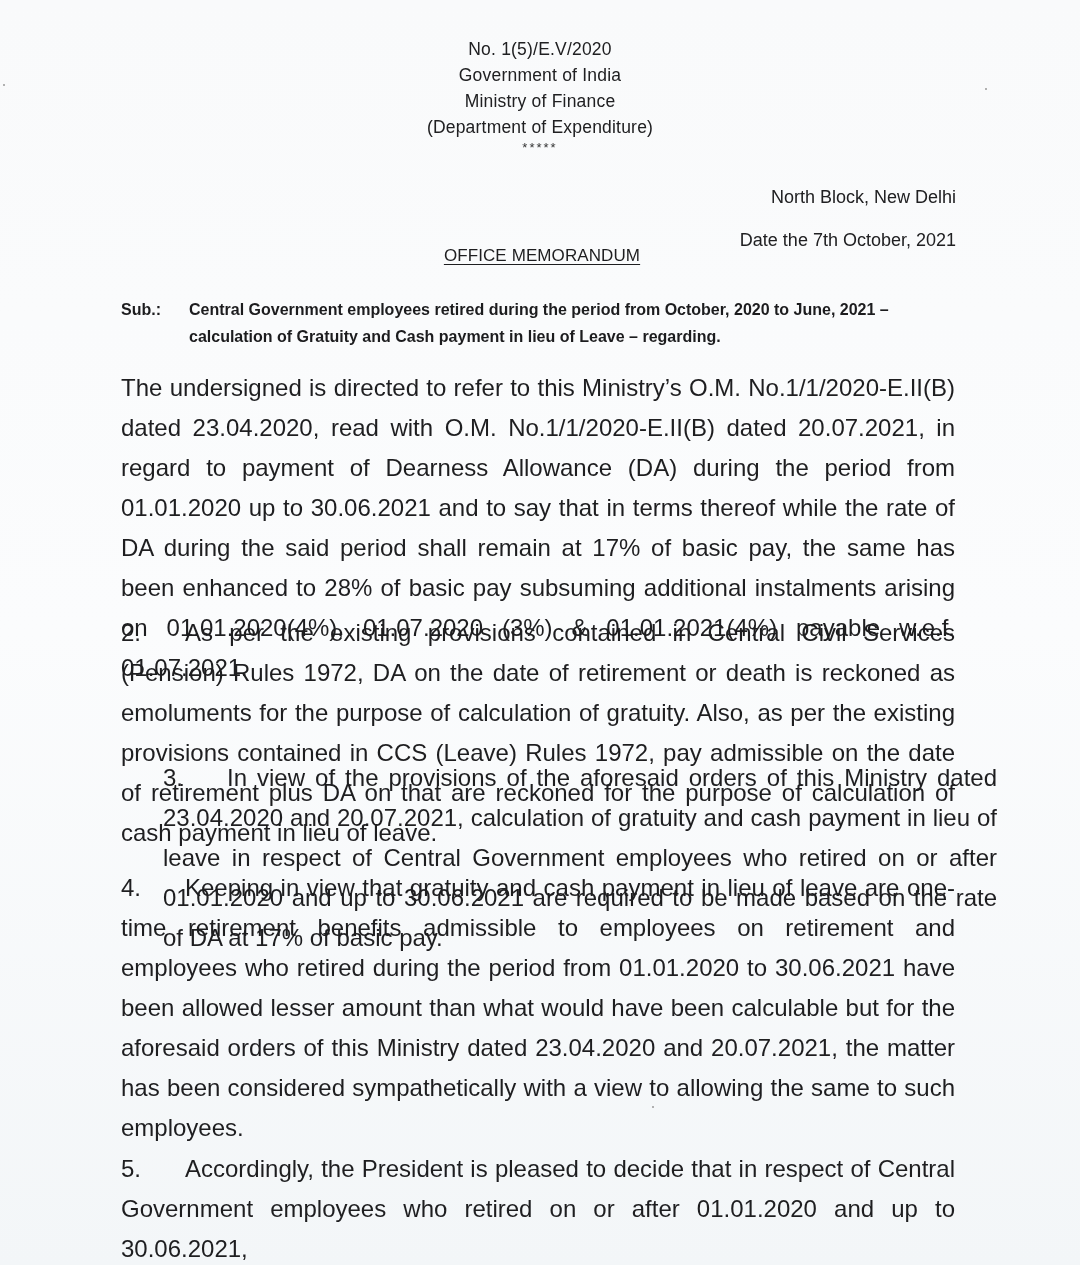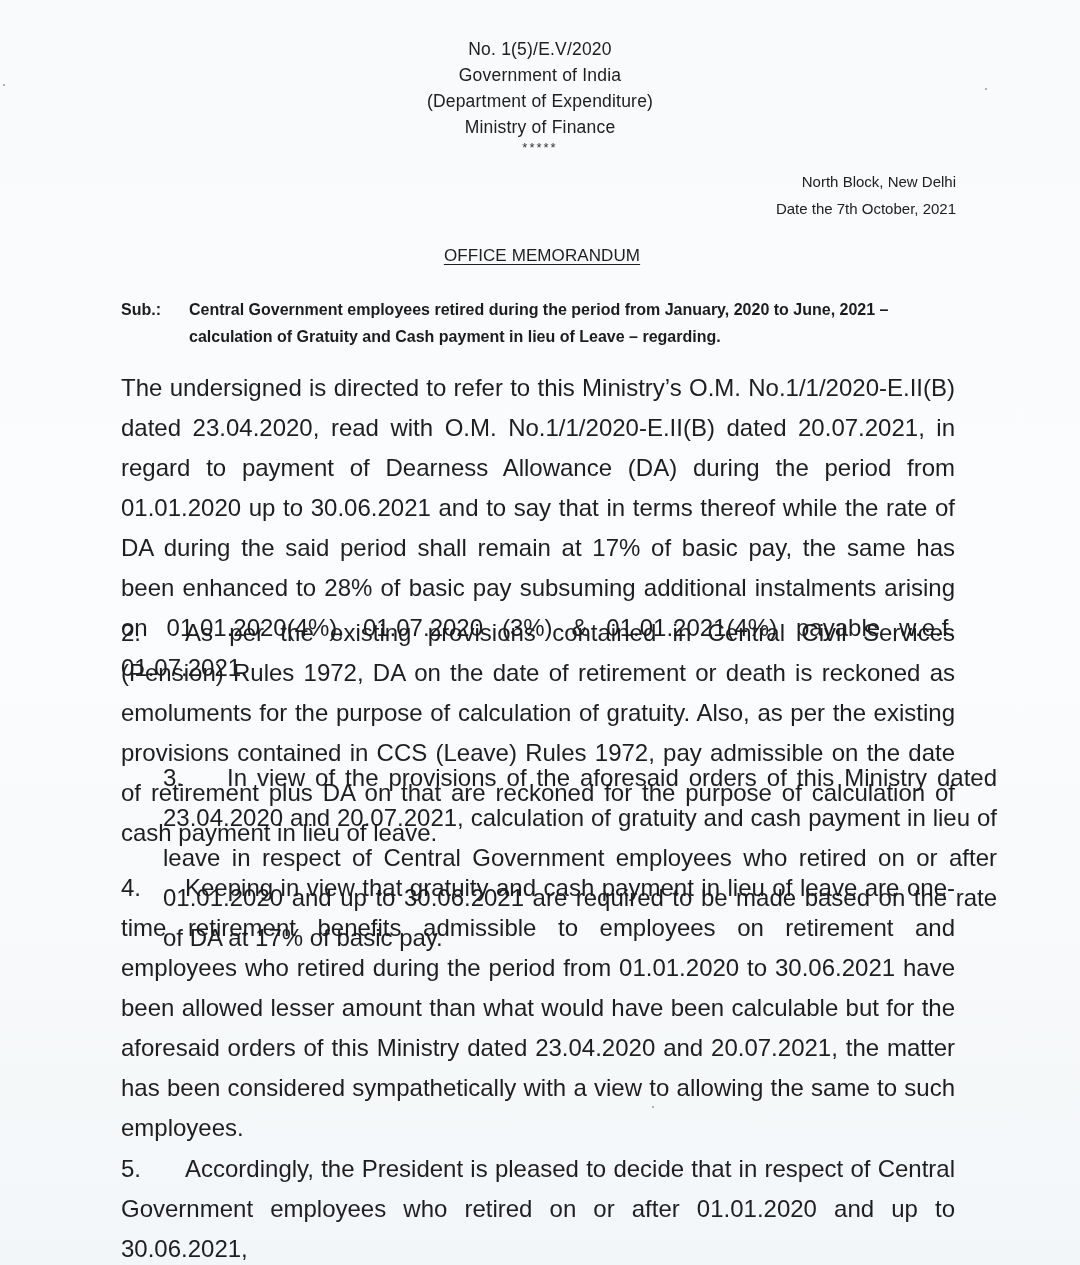--- a/index.html
+++ b/index.html
@@ -45,23 +45,24 @@
       color: #333;
       margin-top: 0px;
     }
     .place-date {
       position: absolute;
       right: 124px;
       top: 168px;
       text-align: right;
     }
     .place-date div {
-      font-size: 15px;
+      font-size: 18px;
       line-height: 27px;
       color: #202022;
+      margin-top: 16px;
     }
     .om-title {
       position: absolute;
       top: 244px;
       left: 0;
       width: 1080px;
       text-align: center;
       font-size: 17px;
       line-height: 24px;
       text-decoration: underline;
@@ -114,35 +115,35 @@
     }
   </style>
 </head>
 <body>
 
 <div class="page">
 
   <div class="header-block">
     <div class="header-line ref">No. 1(5)/E.V/2020</div>
     <div class="header-line">Government of India</div>
+    <div class="header-line">Ministry of Finance</div>
     <div class="header-line">(Department of Expenditure)</div>
-    <div class="header-line">Ministry of Finance</div>
     <div class="stars">*****</div>
   </div>
 
   <div class="place-date">
     <div>North Block, New Delhi</div>
     <div>Date the 7th October, 2021</div>
   </div>
 
   <div class="om-title">OFFICE MEMORANDUM</div>
 
   <div class="subject">
     <span class="sub-label">Sub.:</span>
-    <span class="sub-text">Central Government employees retired during the period from January, 2020 to June, 2021 – calculation of Gratuity and Cash payment in lieu of Leave – regarding.</span>
+    <span class="sub-text">Central Government employees retired during the period from October, 2020 to June, 2021 – calculation of Gratuity and Cash payment in lieu of Leave – regarding.</span>
   </div>
 
   <div class="para" id="p1">
     <span>The undersigned is directed to refer to this Ministry’s O.M. No.1/1/2020-E.II(B) dated 23.04.2020, read with O.M. No.1/1/2020-E.II(B) dated 20.07.2021, in regard to payment of Dearness Allowance (DA) during the period from 01.01.2020 up to 30.06.2021 and to say that in terms thereof while the rate of DA during the said period shall remain at 17% of basic pay, the same has been enhanced to 28% of basic pay subsuming additional instalments arising on 01.01.2020(4%), 01.07.2020 (3%) &amp; 01.01.2021(4%) payable w.e.f. 01.07.2021.</span>
   </div>
 
   <div class="para" id="p2">
     <span class="num">2.</span><span>As per the existing provisions contained in Central Civil Services (Pension) Rules 1972, DA on the date of retirement or death is reckoned as emoluments for the purpose of calculation of gratuity.  Also, as per the existing provisions contained in CCS (Leave) Rules 1972, pay admissible on the date of retirement plus DA on that are reckoned for the purpose of calculation of cash payment in lieu of leave.</span>
   </div>
 

